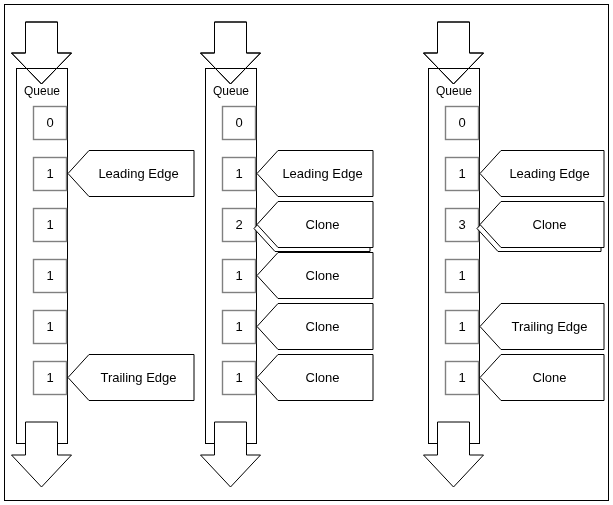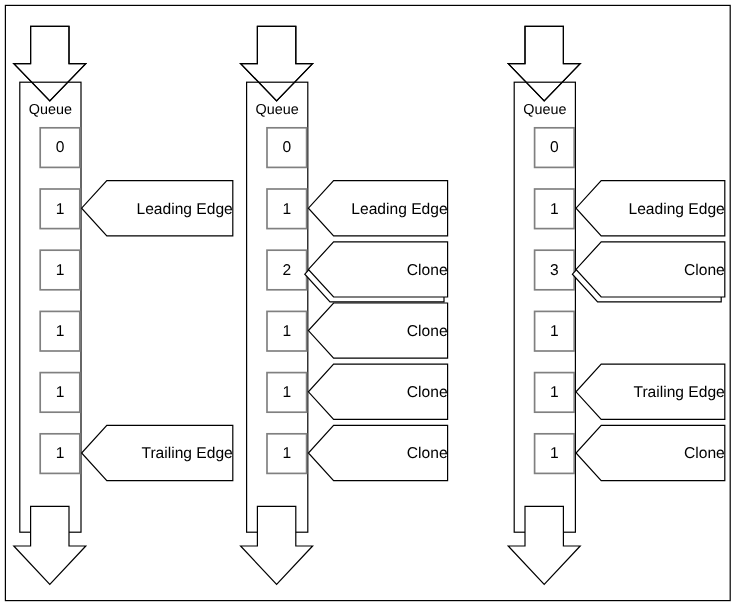--- a/index.html
+++ b/index.html
@@ -49,21 +49,21 @@
     line-height: 13px;
   }
   .cell-value {
     font-size: 13px;
     line-height: 14px;
     text-align: center;
   }
   .callout-label {
     font-size: 13px;
     line-height: 14px;
-    text-align: right;
+    text-align: center;
   }
 </style>
 </head>
 <body>
 
 <div id="canvas">
   <div id="outer-border"></div>
   <svg class="svg-layer" id="shapes" viewBox="0 0 613 505" xmlns="http://www.w3.org/2000/svg">
       <g>
         <path d="M 25.5 22

